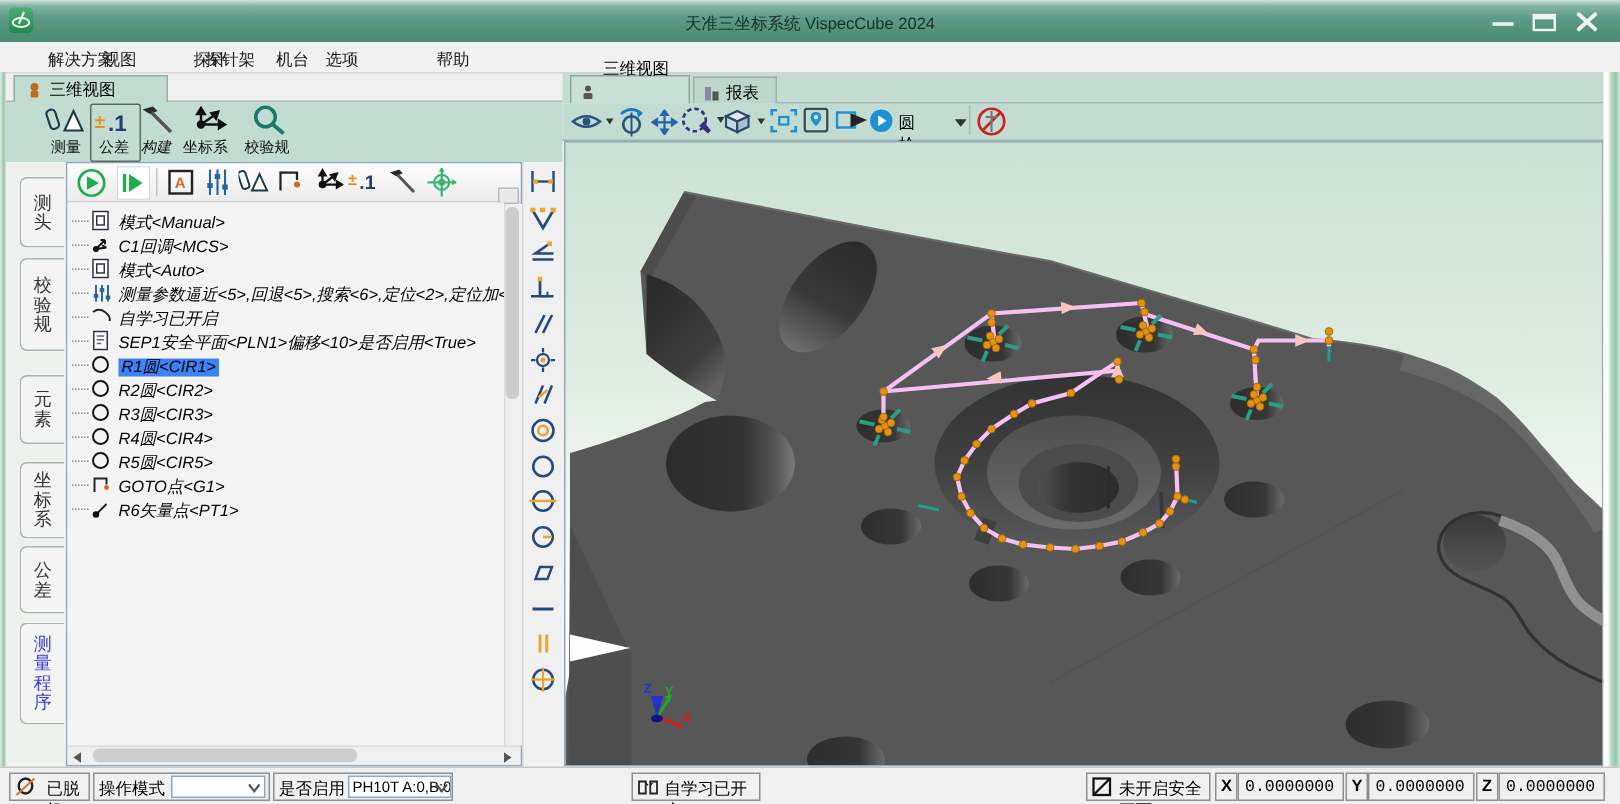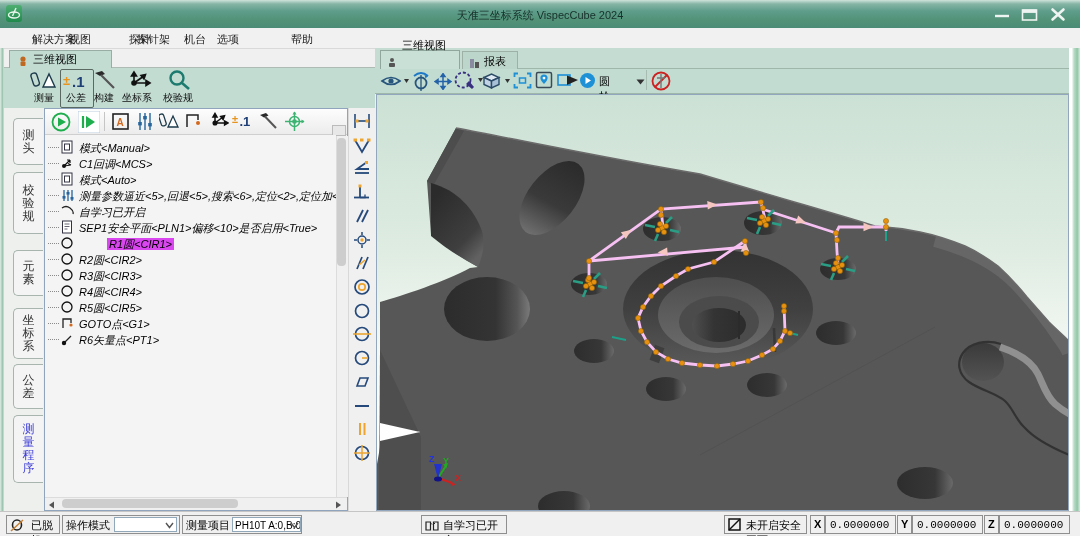--- a/index.html
+++ b/index.html
@@ -115,21 +115,21 @@
         <path d="M21.5 4.5 l-4.5 1 3 3.5 z"></path>
       </g>
     </svg>
 <svg class="abs" style="left:166px;top:69px;" width="26" height="22">
       <circle cx="11" cy="9" r="6.5" fill="none" stroke="#1d7a6e" stroke-width="2.4"></circle>
       <line x1="16" y1="14" x2="23" y2="20" stroke="#1d7a6e" stroke-width="2.6"></line>
     </svg>
 </div>
 <div class="abs ribbonlabel" style="left:27px;width:34px;">测量</div>
 <div class="abs ribbonlabel" style="left:59px;width:34px;">公差</div>
-<div class="abs ribbonlabel" style="left:87px;width:34px;">构建</div>
+<div class="abs ribbonlabel" style="left:87px;width:34px;font-style:italic;">构建</div>
 <div class="abs ribbonlabel" style="left:115px;width:44px;">坐标系</div>
 <div class="abs ribbonlabel" style="left:156px;width:44px;">校验规</div>
 <div class="abs" style="left:60px;top:69px;width:32px;height:37px;border:1px solid #5a6a62;border-radius:2px;"></div>
 
 <div class="abs" id="lp-strip"></div>
 <div class="abs ltab" style="top:118px;height:47px;">
     <span>测</span>
     <span>头</span>
   </div>
 <div class="abs ltab" style="top:172px;height:62px;">
@@ -280,21 +280,21 @@
         <rect x="2.5" y="1" width="9" height="12" fill="#fff" stroke="#334" stroke-width="1"></rect>
         <path d="M4.5 4 l5 0 M4.5 6.5 l5 0 M4.5 9 l3 0" stroke="#667" stroke-width="1"></path>
       </svg>
       <span class="ttext">SEP1安全平面&lt;PLN1&gt;偏移&lt;10&gt;是否启用&lt;True&gt;</span>
     </div>
 <div class="trow" style="top:100px;">
       <span class="tdots"></span>
       <svg class="tico">
         <circle cx="7" cy="7" r="5" fill="none" stroke="#111" stroke-width="1.3"></circle>
       </svg>
-      <span class="ttext"><span style="background:#d946ef;padding:0 2px;margin-left:28px;">R1圆&lt;CIR1&gt;</span></span>
+      <span class="ttext"><span style="background:#3b82f6;padding:0 2px;">R1圆&lt;CIR1&gt;</span></span>
     </div>
 <div class="trow" style="top:116px;">
       <span class="tdots"></span>
       <svg class="tico">
         <circle cx="7" cy="7" r="5" fill="none" stroke="#111" stroke-width="1.3"></circle>
       </svg>
       <span class="ttext">R2圆&lt;CIR2&gt;</span>
     </div>
 <div class="trow" style="top:132px;">
       <span class="tdots"></span>
@@ -799,21 +799,21 @@
     </svg></div>
 <div class="abs sbox" style="left:62px;width:118px;">
     <span style="position:absolute;left:3px;top:2px;">操作模式</span>
   </div>
 <div class="abs sdrop" style="left:114px;top:517px;width:63px;height:15px;">
     <svg style="position:absolute;right:2px;top:4px" width="9" height="7">
       <path d="M1 1 L4.5 5.5 L8 1" fill="none" stroke="#555" stroke-width="1.4"></path>
     </svg>
   </div>
 <div class="abs sbox" style="left:182px;width:120px;">
-    <span style="position:absolute;left:3px;top:2px;">测量项目</span>
+    <span style="position:absolute;left:3px;top:2px;">是否启用</span>
   </div>
 <div class="abs sdrop" style="left:232px;top:517px;width:69px;height:15px;font-size:10px;">
     <span style="position:absolute;left:2px;top:2px;">PH10T A:0,B:0</span>
     <svg style="position:absolute;right:1px;top:4px" width="9" height="7">
       <path d="M1 1 L4.5 5.5 L8 1" fill="none" stroke="#555" stroke-width="1.4"></path>
     </svg>
   </div>
 <div class="abs sbox" style="left:421px;width:86px;">
     <span style="position:absolute;left:21px;top:2px;">自学习已开启</span>
   </div>

